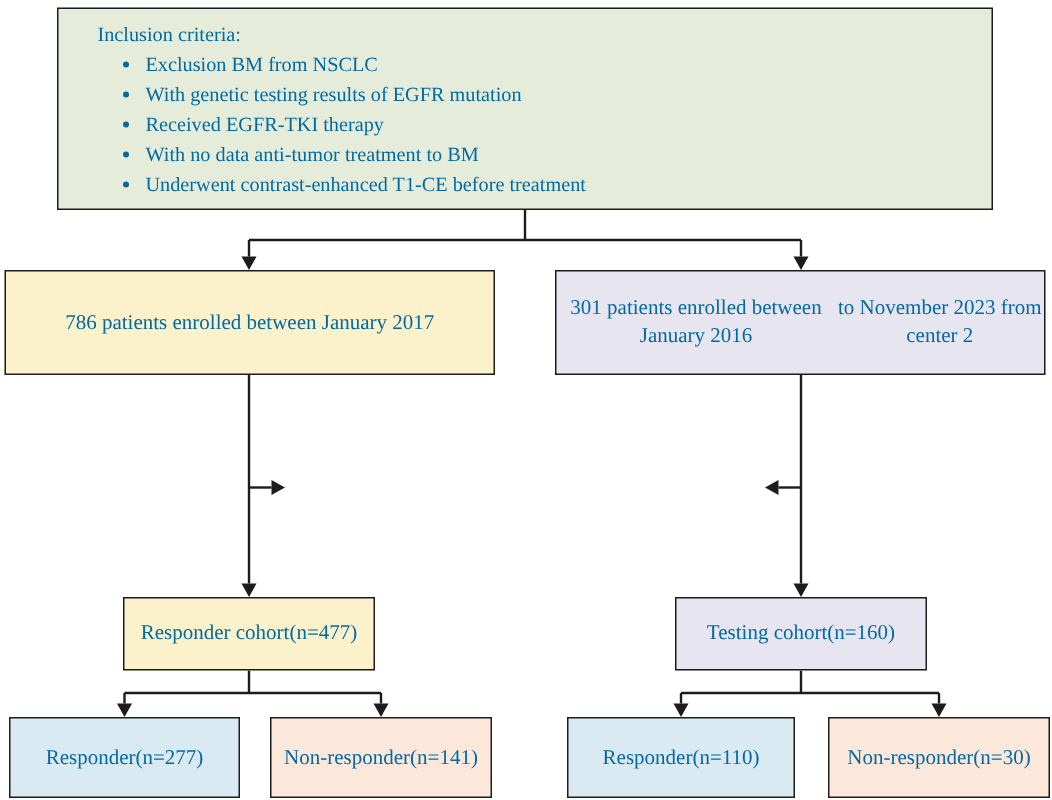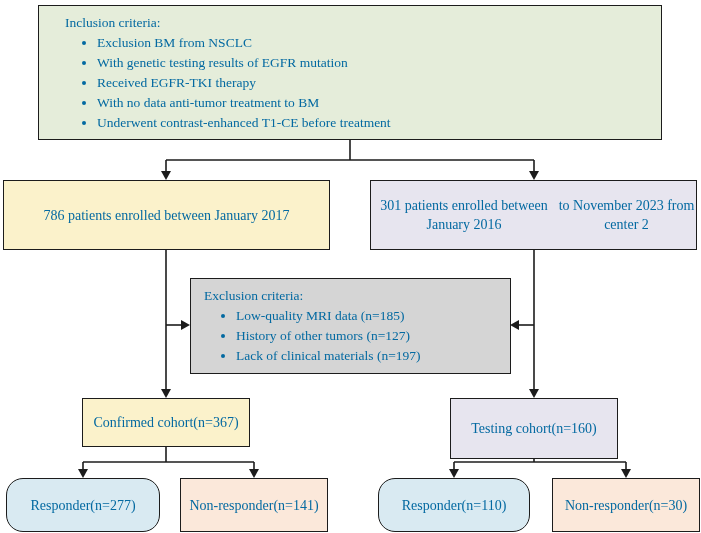--- a/index.html
+++ b/index.html
@@ -37,29 +37,29 @@
   .list-box .list-title { margin: 0; }
   .list-box ul {
     margin: 0;
     padding-left: 32px;
     list-style-type: disc;
   }
   .bg-inclusion   { background: #e5edda; }
   .bg-center1     { background: #fbf2cb; }
   .bg-center2     { background: #e7e5ef; }
   .bg-exclusion   { background: #d5d5d5; }
-  .bg-responder   { background: #d9eaf2; border-radius: 17px; }
+  .bg-responder   { background: #d9eaf2; }
   .bg-nonresponder{ background: #fbe8da; }
 
   #inclusion-box  { left: 38px;  top: 5px;   width: 624px; height: 135px; padding: 6px 18px 6px 26px; }
   #center1-box    { left: 3px;   top: 180px; width: 327px; height: 70px; }
   #center2-box    { left: 370px; top: 180px; width: 327px; height: 70px; }
   #exclusion-box  { left: 190px; top: 278px; width: 321px; height: 96px; padding: 6px 10px 6px 13px; }
   #training-box   { left: 82px;  top: 398px; width: 168px; height: 49px; }
-  #testing-box    { left: 450px; top: 398px; width: 168px; height: 61px; }
+  #testing-box    { left: 450px; top: 398px; width: 168px; height: 49px; }
   #resp1-box      { left: 6px;   top: 478px; width: 154px; height: 54px; }
   #nonresp1-box   { left: 180px; top: 478px; width: 148px; height: 54px; }
   #resp2-box      { left: 378px; top: 478px; width: 152px; height: 54px; }
   #nonresp2-box   { left: 552px; top: 478px; width: 148px; height: 54px; }
 
   svg.connectors {
     position: absolute;
     left: 0; top: 0;
     width: 701px; height: 533px;
     pointer-events: none;
@@ -132,32 +132,24 @@
 
   <div id="center1-box" class="box center-box bg-center1">
     <div>786 patients enrolled between January 2017</div>
   </div>
 
   <div id="center2-box" class="box center-box bg-center2">
     <div>301 patients enrolled between January 2016</div>
     <div>to November 2023 from center 2</div>
   </div>
 
-  <div id="exclusion-box" class="box list-box bg-exclusion">
-    <div class="list-title">Exclusion criteria:</div>
-    <ul>
-      <li>Low-quality MRI data (n=185)</li>
-      <li>History of other tumors (n=127)</li>
-      <li>Lack of clinical materials (n=197)</li>
-    </ul>
-  </div>
 
   <div id="training-box" class="box center-box bg-center1">
-    <div>Confirmed cohort</div>
-    <div>(n=367)</div>
+    <div>Responder cohort</div>
+    <div>(n=477)</div>
   </div>
 
   <div id="testing-box" class="box center-box bg-center2">
     <div>Testing cohort</div>
     <div>(n=160)</div>
   </div>
 
   <div id="resp1-box" class="box center-box bg-responder">
     <div>Responder</div>
     <div>(n=277)</div>

